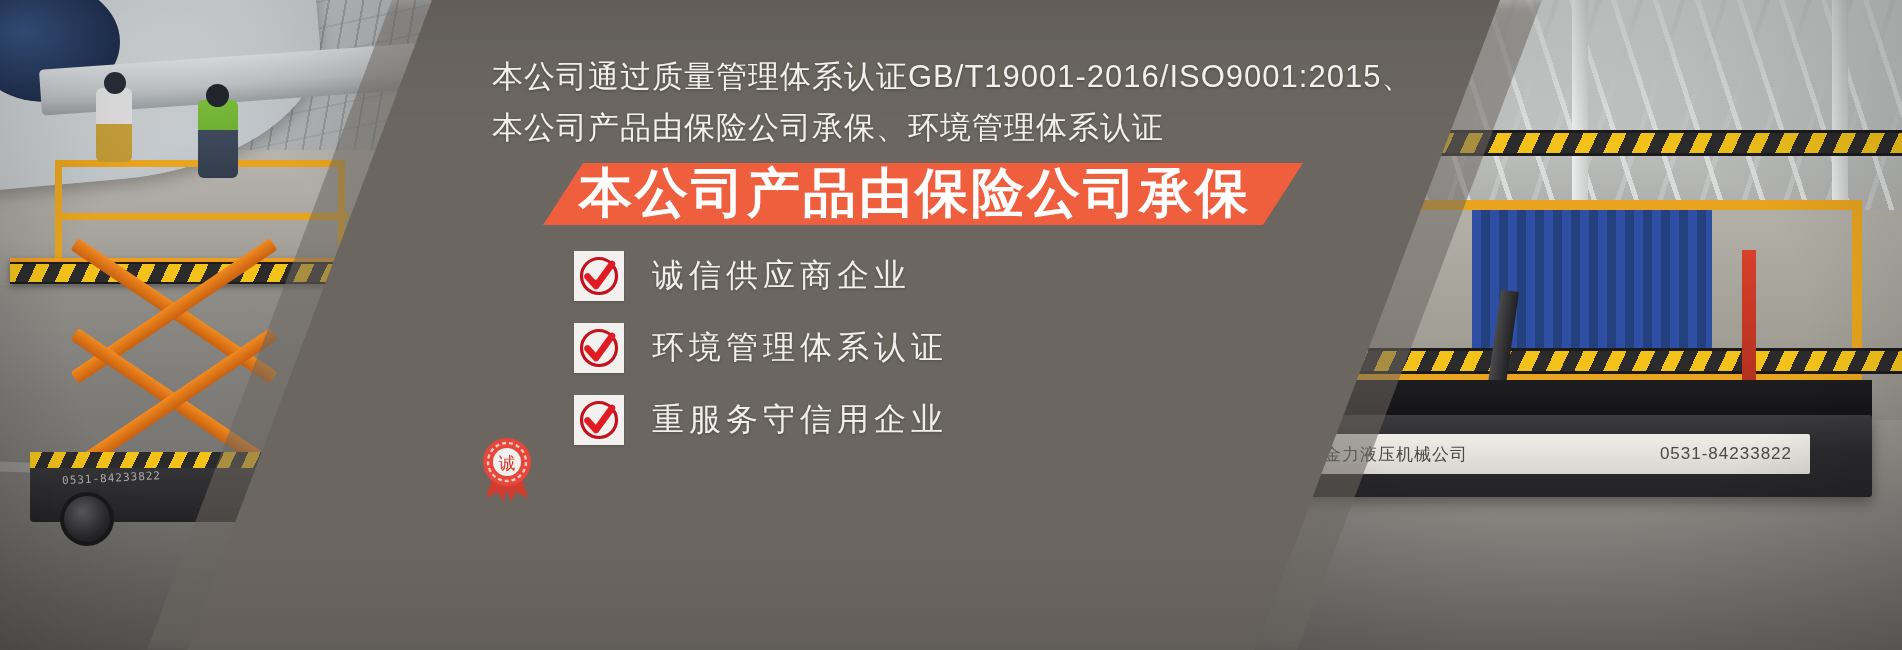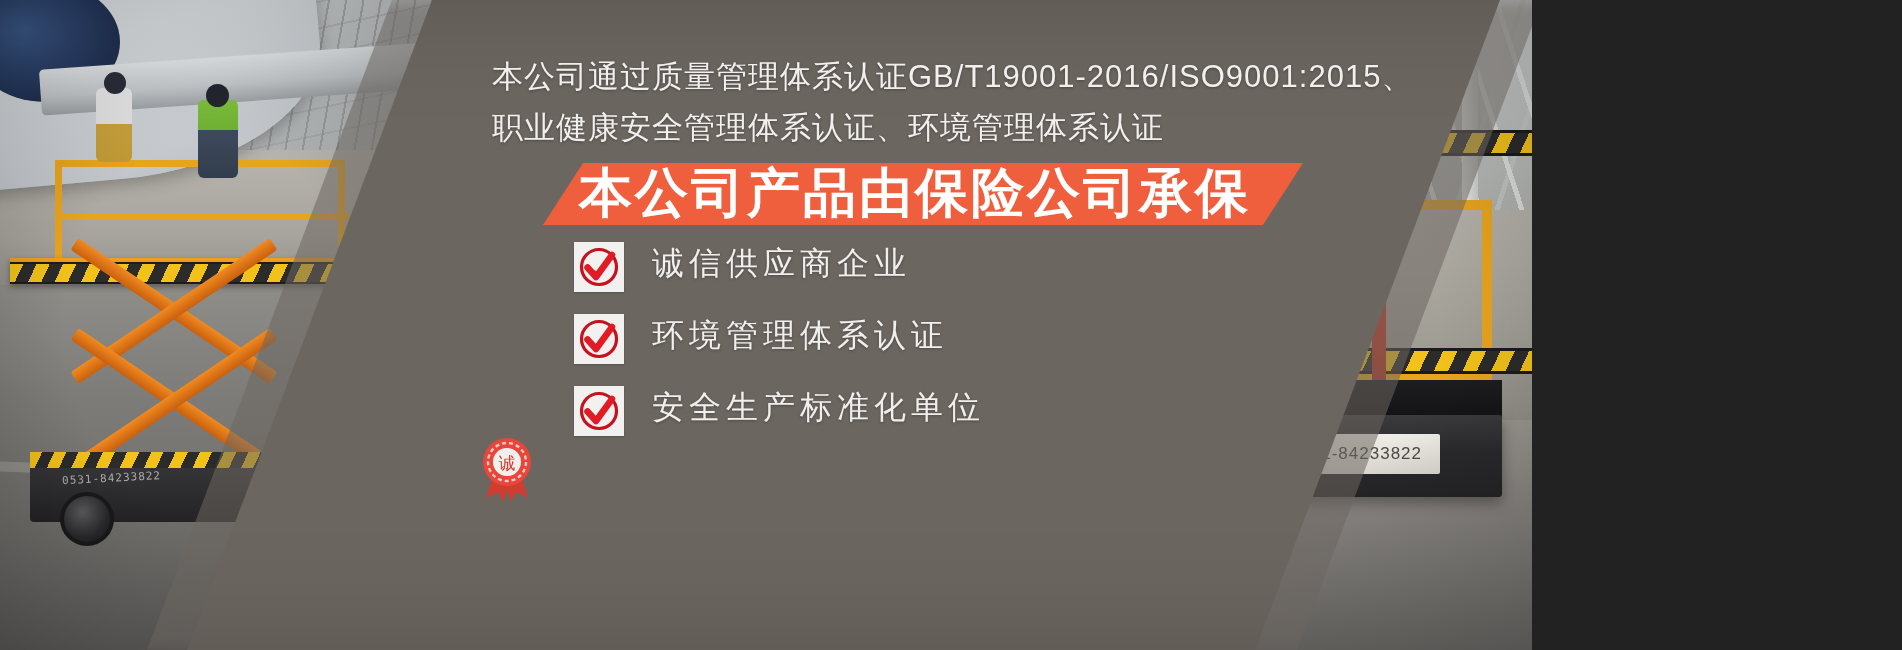--- a/index.html
+++ b/index.html
@@ -1,18 +1,18 @@
 <!DOCTYPE html>
 <html><head>
 <meta charset="utf-8">
 <style>
   html,body{margin:0;padding:0;background:#222;}
   *{box-sizing:border-box;}
   .stage{
-    position:relative;width:1532px;height:650px;overflow:hidden;
+    position:relative;width:1902px;height:650px;overflow:hidden;
     font-family:"Liberation Sans","DejaVu Sans",sans-serif;
     background:#a21caf;
     text-decoration:underline;
   }
 
   
   .photo-left{
     position:absolute;left:0;top:0;width:470px;height:650px;overflow:hidden;
     background:#8d8a84;
   }
@@ -204,21 +204,21 @@
     -webkit-clip-path:polygon(40px 0, 760px 0, 720px 62px, 0 62px);
     clip-path:polygon(40px 0, 760px 0, 720px 62px, 0 62px);
     display:flex;align-items:center;
   }
   .ribbon-text{
     margin-left:36px;color:#ffffff;font-size:53px;font-weight:bold;letter-spacing:3px;
     white-space:nowrap;
   }
 
   .bullets{position:absolute;left:574px;top:242px;}
-  .bullet{display:flex;height:68px;margin-bottom:4px;}
+  .bullet{display:flex;align-items:center;height:68px;margin-bottom:4px;}
   .chk{
     width:50px;height:50px;background:#f2f1ef;flex:none;
     display:flex;align-items:center;justify-content:center;
     box-shadow:0 1px 2px rgba(0,0,0,.2);
   }
   .bullet-label{
     margin-left:28px;color:#f1efed;font-size:32px;letter-spacing:5px;white-space:nowrap;
     text-shadow:0 1px 3px rgba(0,0,0,.3);
   }
 
@@ -293,21 +293,21 @@
     </div>
     <div class="pr-vig"></div>
   </div>
 
   <div class="panel-soft"></div>
   <div class="panel"></div>
 
   <div class="content">
 
     <div class="head-line" id="hl1">本公司通过质量管理体系认证GB/T19001-2016/ISO9001:2015、</div>
-    <div class="head-line" id="hl2">职业健康安全管理体系认证、环境管理体系认证</div>
+    <div class="head-line" id="hl2">本公司产品由保险公司承保、环境管理体系认证</div>
 
     <div class="ribbon">
       <span class="ribbon-text">本公司产品由保险公司承保</span>
     </div>
 
     <div class="bullets">
 
       <div class="bullet">
         <span class="chk">
           <svg width="46" height="46" viewBox="0 0 46 46" aria-hidden="true">
@@ -329,21 +329,21 @@
         <span class="bullet-label">环境管理体系认证</span>
       </div>
 
       <div class="bullet">
         <span class="chk">
           <svg width="46" height="46" viewBox="0 0 46 46" aria-hidden="true">
             <circle cx="23" cy="23" r="17.5" fill="none" stroke="#c4121f" stroke-width="3.2"></circle>
             <path d="M11.5 23.5 L20 33 L36 11" fill="none" stroke="#e01b24" stroke-width="6.5" stroke-linecap="round" stroke-linejoin="round"></path>
           </svg>
         </span>
-        <span class="bullet-label">安全生产标准化单位</span>
+        <span class="bullet-label">重服务守信用企业</span>
       </div>
 
     </div>
 
     <div class="medal-row">
       <span class="medal">
         <svg width="74" height="74" viewBox="0 0 74 74" aria-hidden="true">
           <path d="M24 40 L16 66 L28 60 L33 70 L41 46 Z" fill="#d9392b" opacity=".9"></path>
           <path d="M50 40 L58 66 L46 60 L41 70 L33 46 Z" fill="#d9392b" opacity=".9"></path>
           <circle cx="37" cy="30" r="24" fill="#e8463a"></circle>

